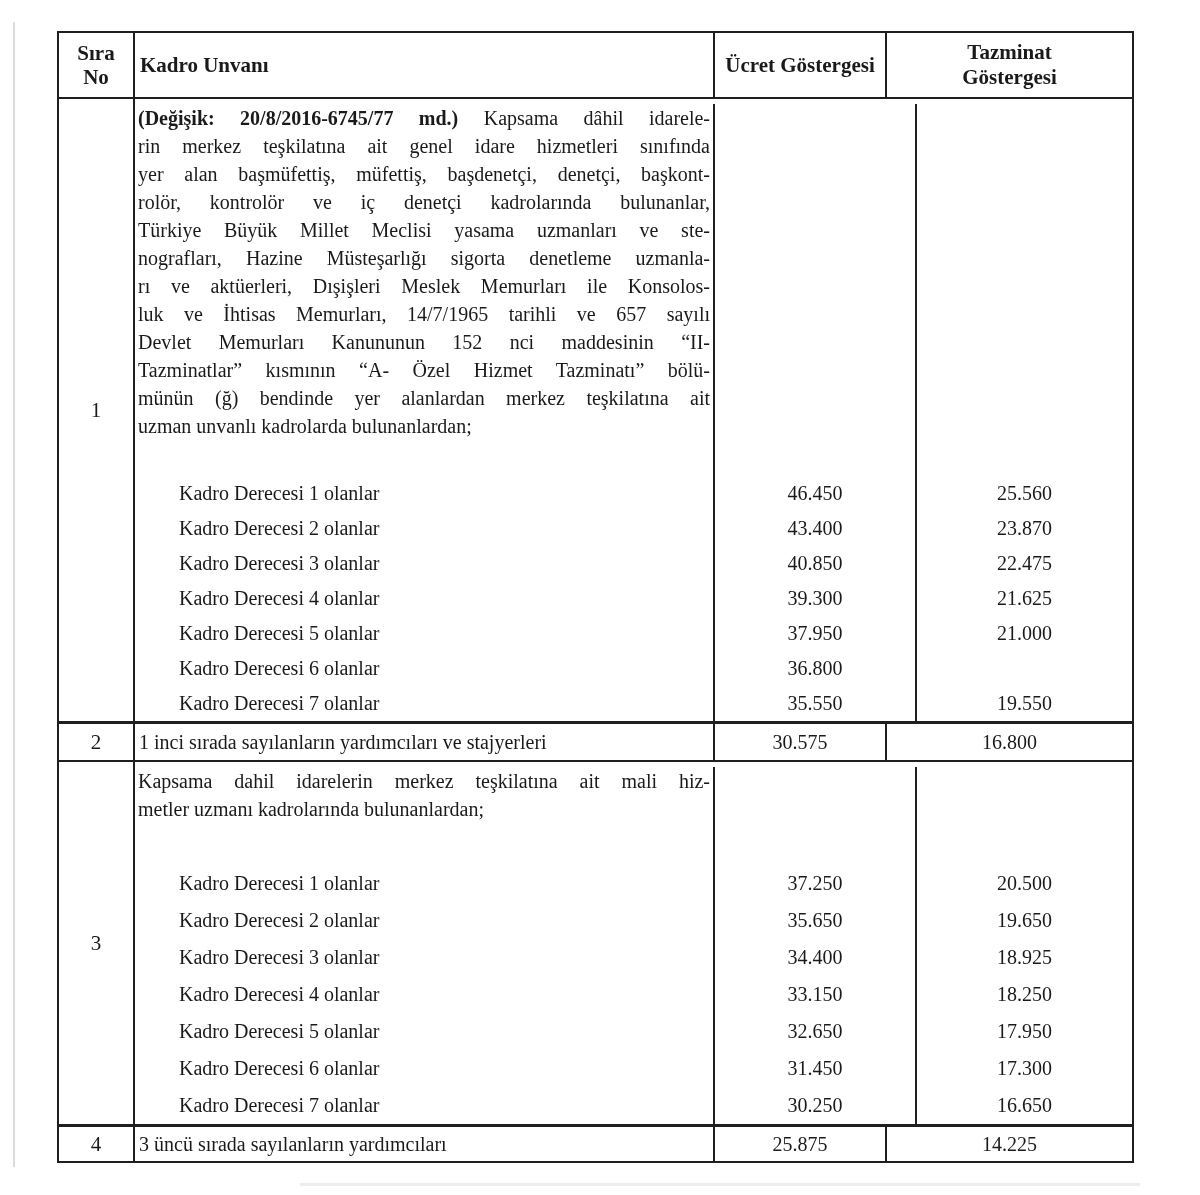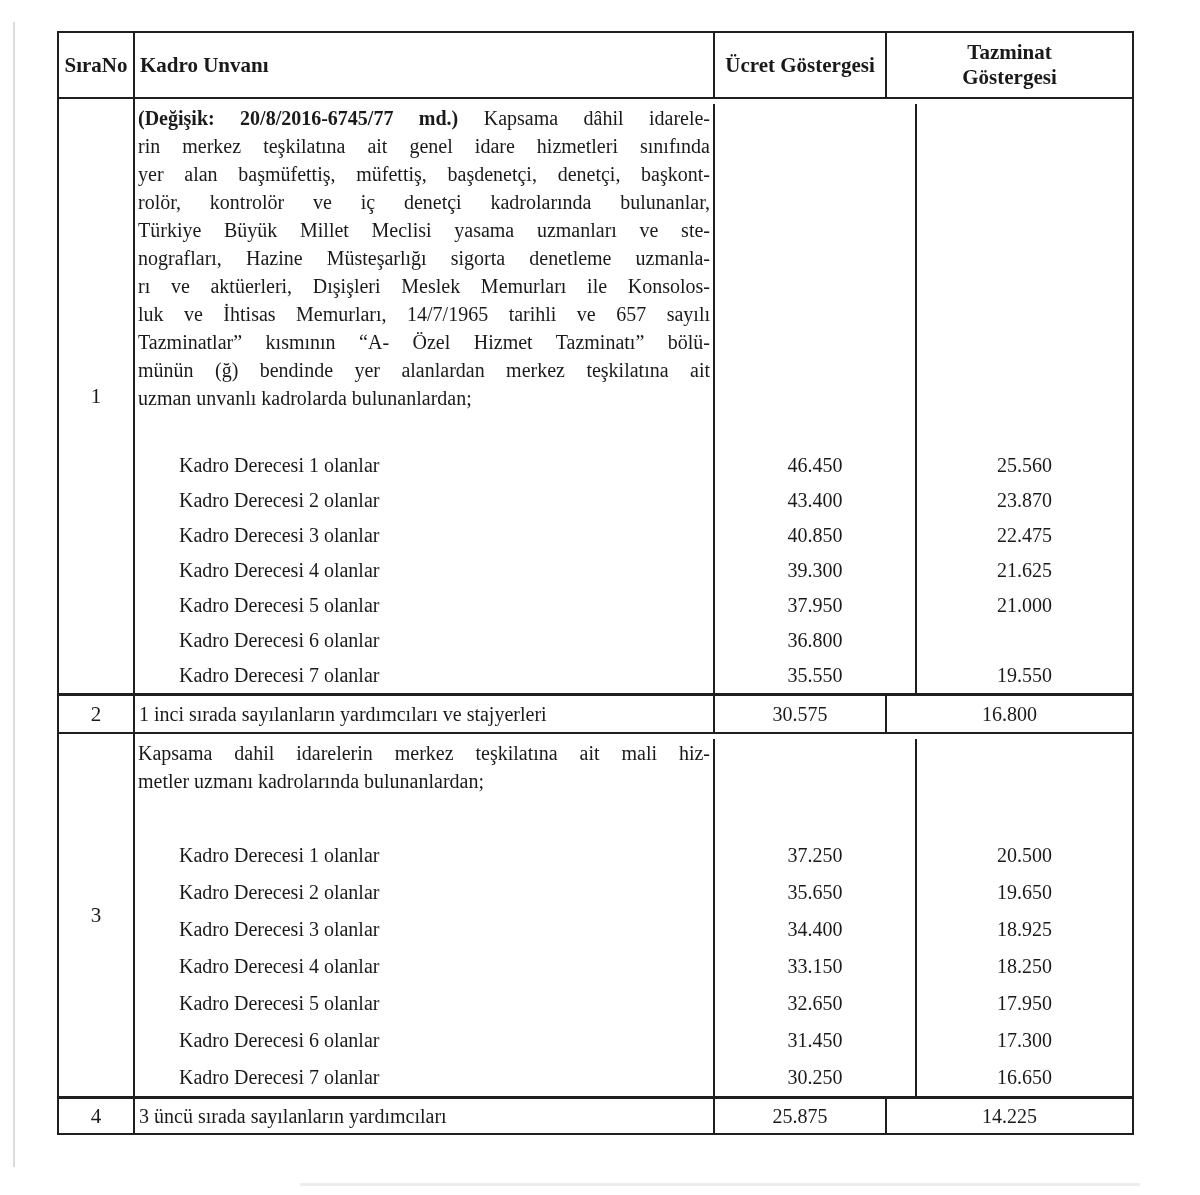--- a/index.html
+++ b/index.html
@@ -11,21 +11,21 @@
   .page{position:absolute;inset:0;}
   
   .artifact-v{position:absolute;left:13px;top:22px;width:2px;height:1145px;background:#dcdcdc;}
   .artifact-b{position:absolute;left:300px;top:1183px;width:840px;height:3px;background:#ededed;}
   
   .tbl{position:absolute;left:57px;top:31px;width:1073px;border:2px solid #1f1f1f;background:#fff;}
   .row{display:flex;border-bottom:2px solid #1f1f1f;}
   .row.thick{border-bottom-width:3px;}
   .row.last{border-bottom:none;}
   .seg,.seg2{box-sizing:border-box;}
-  .c-no{width:76px;border-right:2px solid #1f1f1f;display:flex;flex-direction:row;align-items:center;justify-content:center;}
+  .c-no{width:76px;border-right:2px solid #1f1f1f;display:flex;flex-direction:column;align-items:center;justify-content:center;}
   .c-k {width:580px;border-right:2px solid #1f1f1f;}
   .c-u {width:172px;border-right:2px solid #1f1f1f;}
   .c-t {flex:1;}
   .body{flex:1;display:flex;flex-direction:column;}
   .line{display:flex;}
   .c-k2{width:580px;border-right:2px solid #1f1f1f;}
   .c-u2{width:202px;border-right:2px solid #1f1f1f;display:flex;align-items:center;justify-content:center;}
   .c-t2{flex:1;display:flex;align-items:center;justify-content:center;}
   
   .hdr{height:64px;font-weight:bold;font-size:21px;}
@@ -115,20 +115,21 @@
             <div class="seg2 c-k2 pline plj">rı ve aktüerleri, Dışişleri Meslek Memurları ile Konsolos-</div>
             <div class="seg2 c-u2"></div>
             <div class="seg2 c-t2"></div>
           </div>
         <div class="line">
             <div class="seg2 c-k2 pline plj">luk ve İhtisas Memurları, 14/7/1965 tarihli ve 657 sayılı</div>
             <div class="seg2 c-u2"></div>
             <div class="seg2 c-t2"></div>
           </div>
         <div class="line">
+            <div class="seg2 c-k2 pline plj">Devlet Memurları Kanununun 152 nci maddesinin “II-</div>
             <div class="seg2 c-u2"></div>
             <div class="seg2 c-t2"></div>
           </div>
         <div class="line">
             <div class="seg2 c-k2 pline plj">Tazminatlar” kısmının “A- Özel Hizmet Tazminatı” bölü-</div>
             <div class="seg2 c-u2"></div>
             <div class="seg2 c-t2"></div>
           </div>
         <div class="line">
             <div class="seg2 c-k2 pline plj">münün (ğ) bendinde yer alanlardan merkez teşkilatına ait</div>

